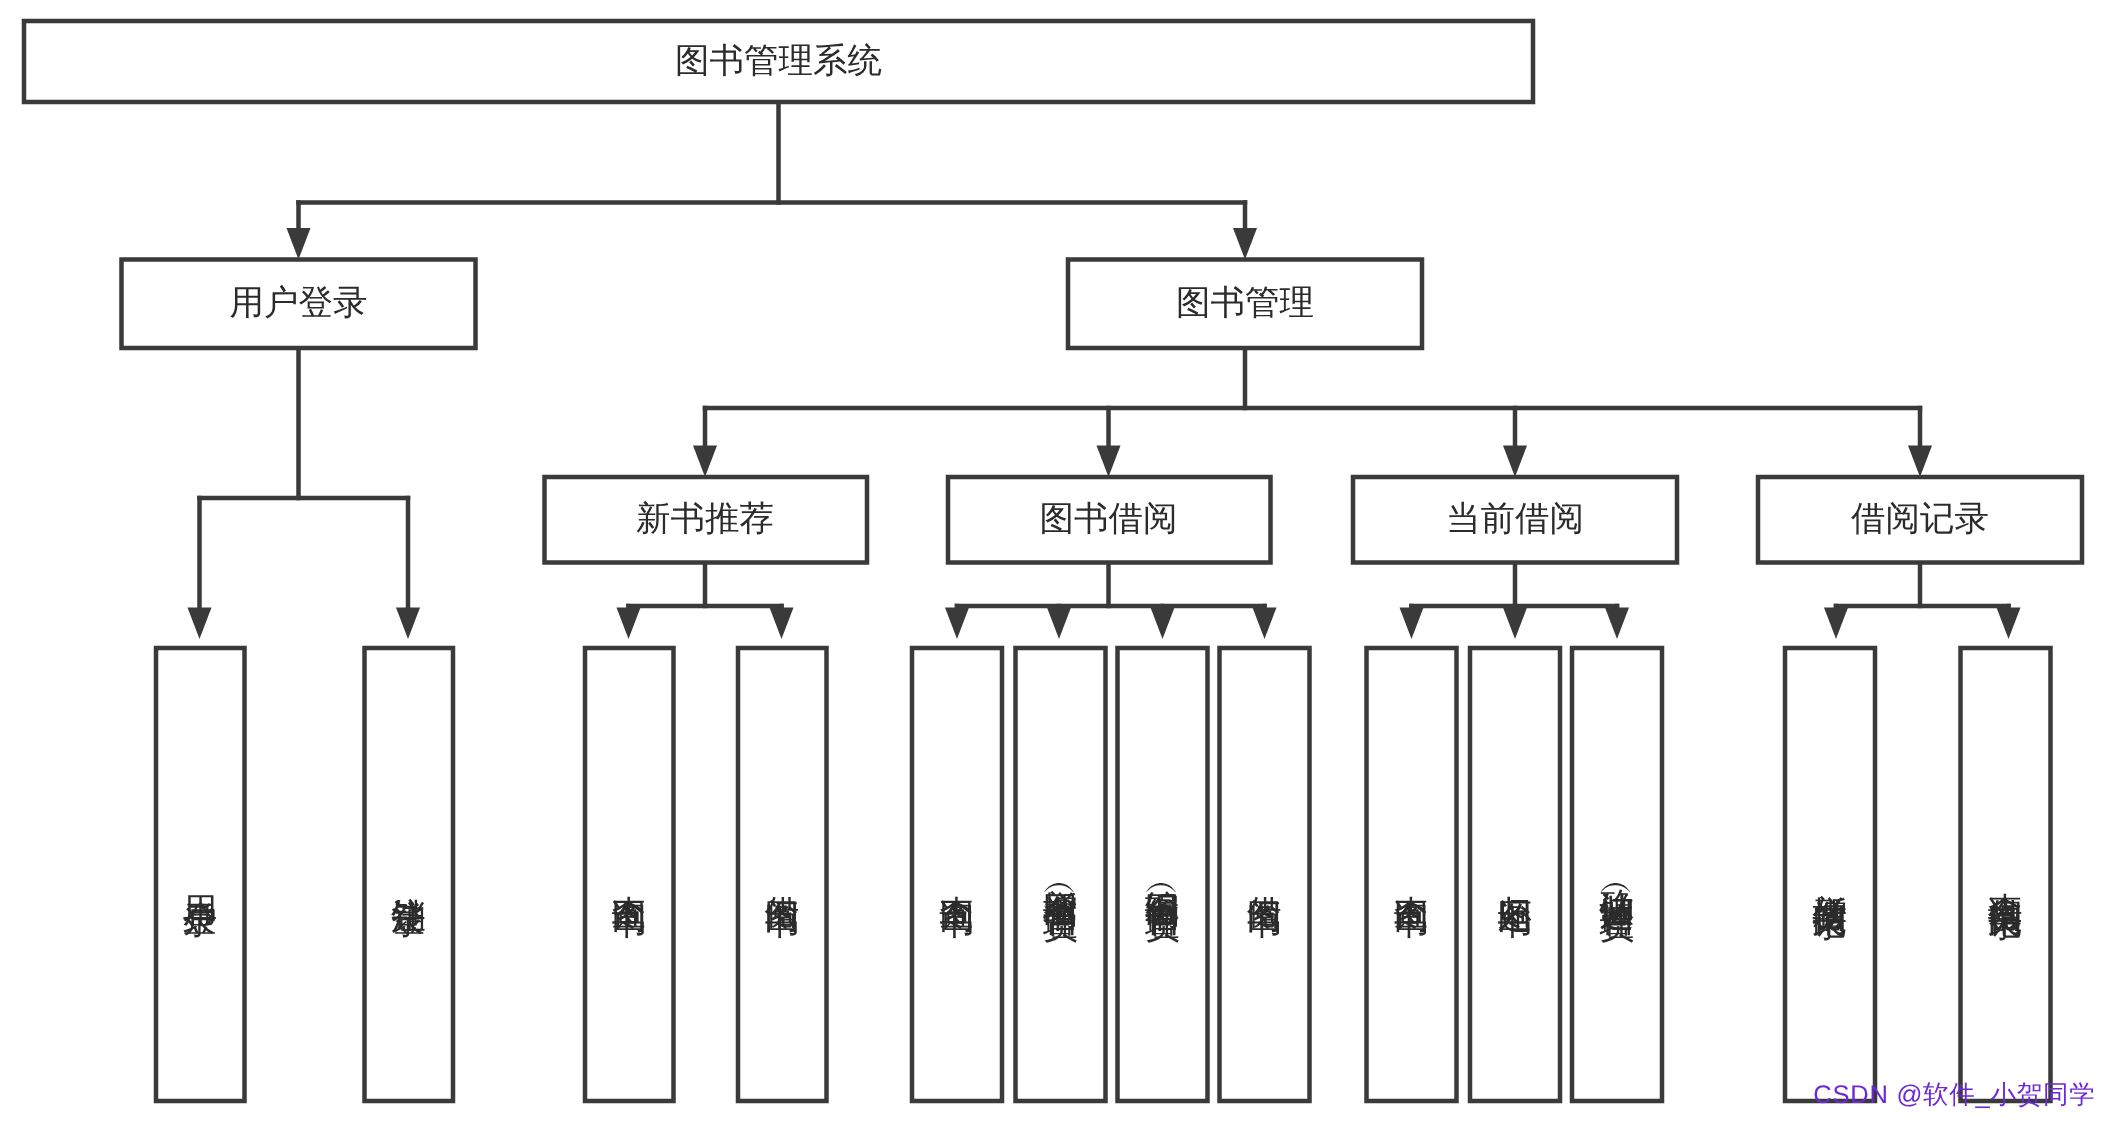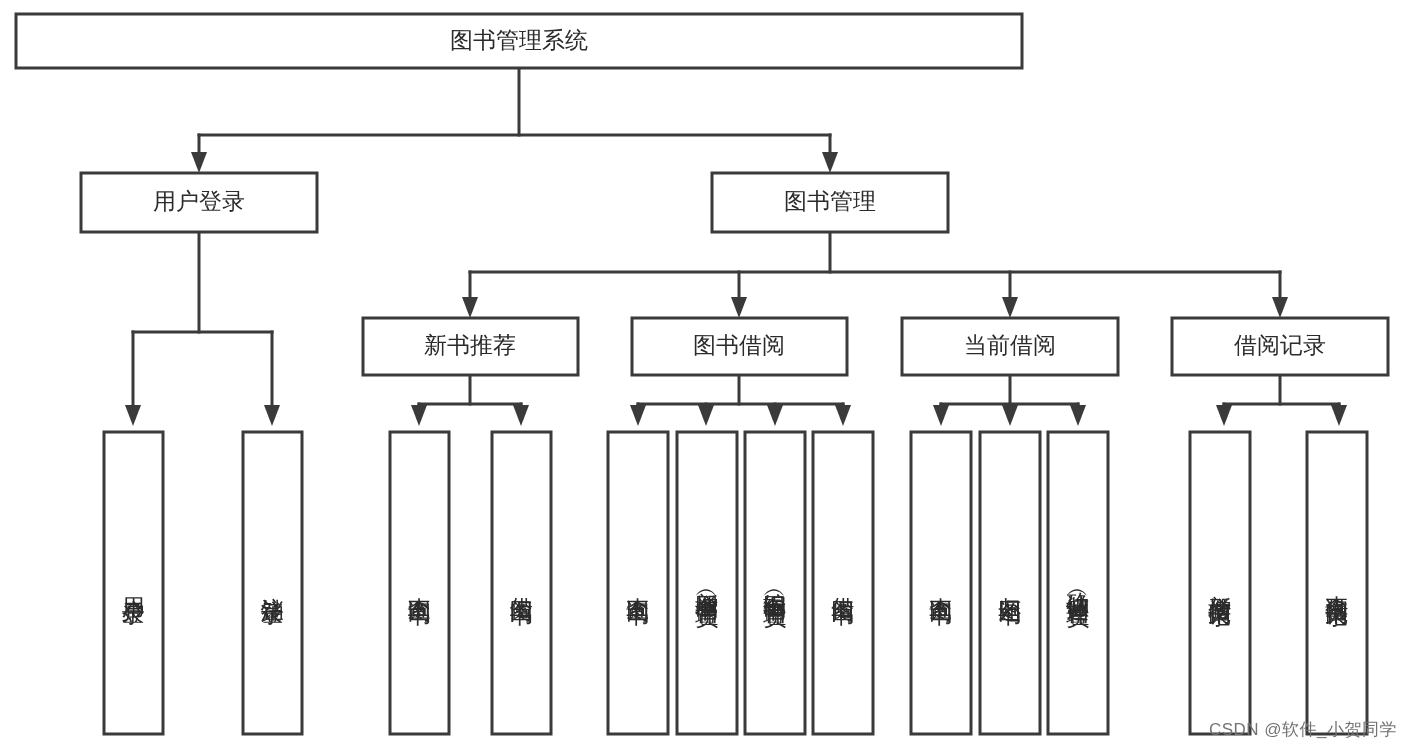--- a/index.html
+++ b/index.html
@@ -66,21 +66,21 @@
     letter-spacing: 2px;
     white-space: nowrap;
     text-align: center;
   }
   .watermark {
     position: absolute;
     right: 8px;
     bottom: 6px;
     font-family: "Liberation Sans", "DejaVu Sans", sans-serif;
     font-size: 17px;
-    color: #737373;
+    color: #6d28d9;
     letter-spacing: 0.5px;
     white-space: nowrap;
     pointer-events: none;
     margin-top: 18px;
   }
 </style>
 </head>
 <body>
 
 <div id="diagram-root">

